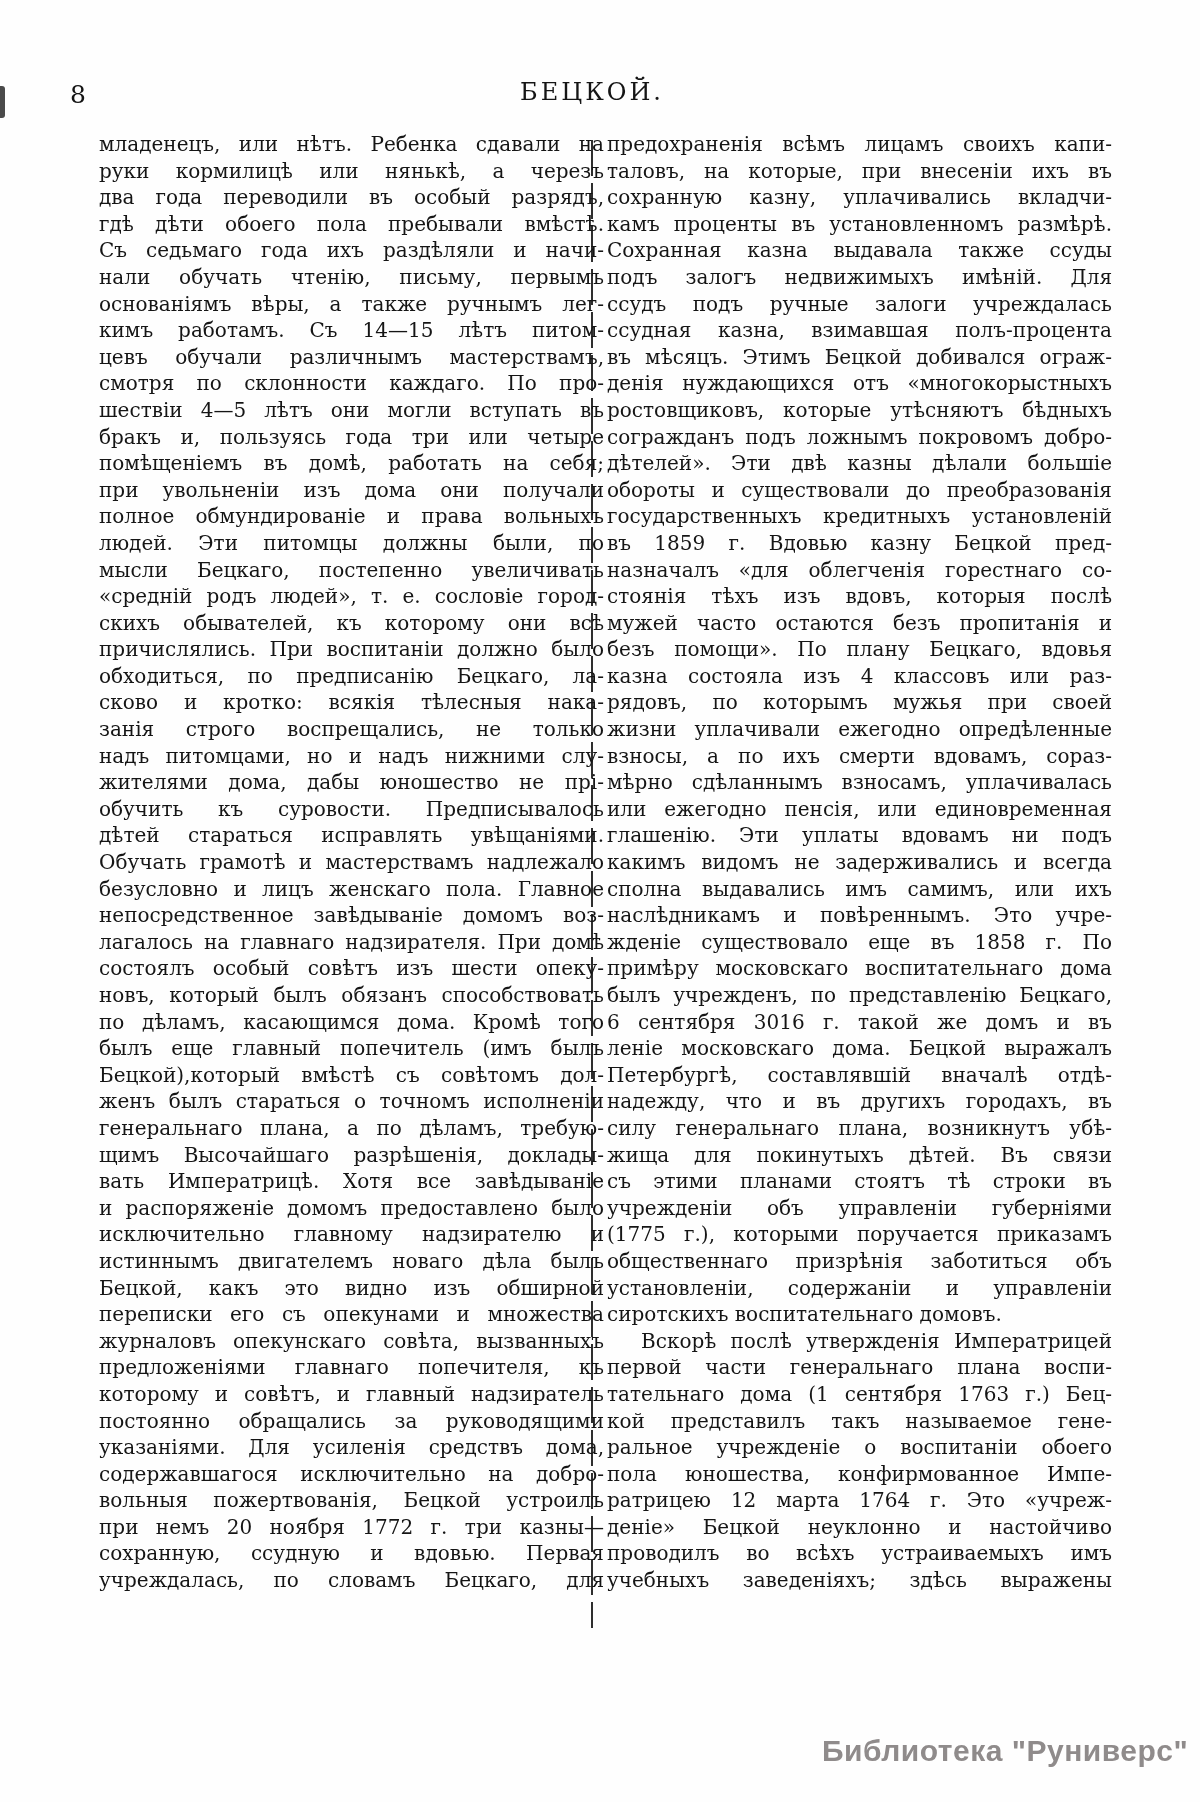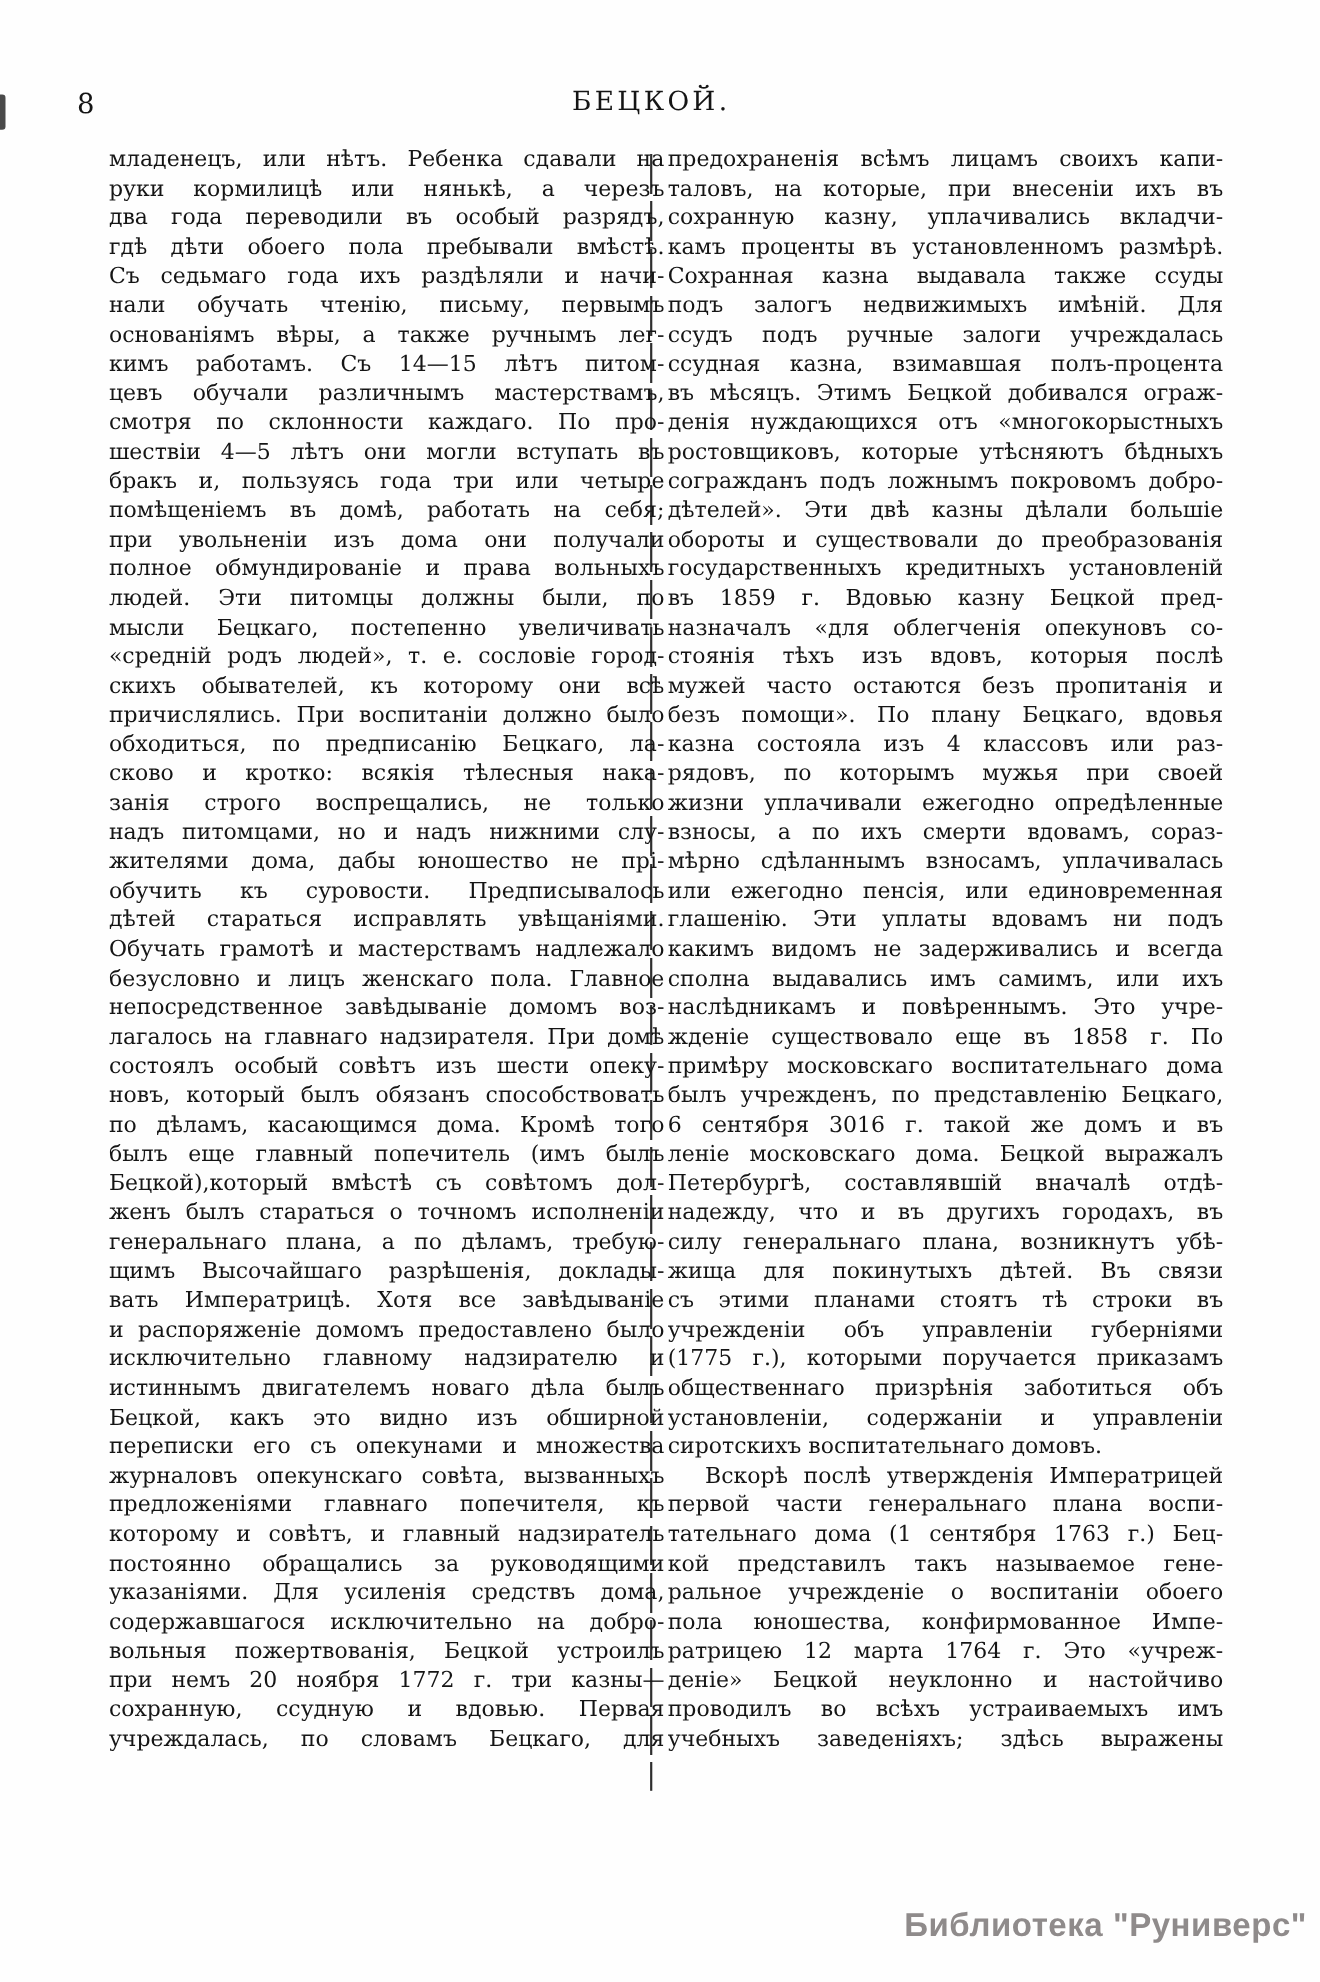--- a/index.html
+++ b/index.html
@@ -163,21 +163,21 @@
       <div class="line">ссудъ подъ ручные залоги учреждалась</div>
       <div class="line">ссудная казна, взимавшая полъ-процента</div>
       <div class="line">въ мѣсяцъ. Этимъ Бецкой добивался ограж-</div>
       <div class="line">денія нуждающихся отъ «многокорыстныхъ</div>
       <div class="line">ростовщиковъ, которые утѣсняютъ бѣдныхъ</div>
       <div class="line">согражданъ подъ ложнымъ покровомъ добро-</div>
       <div class="line">дѣтелей». Эти двѣ казны дѣлали большіе</div>
       <div class="line">обороты и существовали до преобразованія</div>
       <div class="line">государственныхъ кредитныхъ установленій</div>
       <div class="line">въ 1859 г. Вдовью казну Бецкой пред-</div>
-      <div class="line">назначалъ «для облегченія опекуновъ со-</div>
+      <div class="line">назначалъ «для облегченія горестнаго со-</div>
       <div class="line">стоянія тѣхъ изъ вдовъ, которыя послѣ</div>
       <div class="line">мужей часто остаются безъ пропитанія и</div>
       <div class="line">безъ помощи». По плану Бецкаго, вдовья</div>
       <div class="line">казна состояла изъ 4 классовъ или раз-</div>
       <div class="line">рядовъ, по которымъ мужья при своей</div>
       <div class="line">жизни уплачивали ежегодно опредѣленные</div>
       <div class="line">взносы, а по ихъ смерти вдовамъ, сораз-</div>
       <div class="line">мѣрно сдѣланнымъ взносамъ, уплачивалась</div>
       <div class="line">или ежегодно пенсія, или единовременная</div>
       <div class="line">глашенію. Эти уплаты вдовамъ ни подъ</div>

